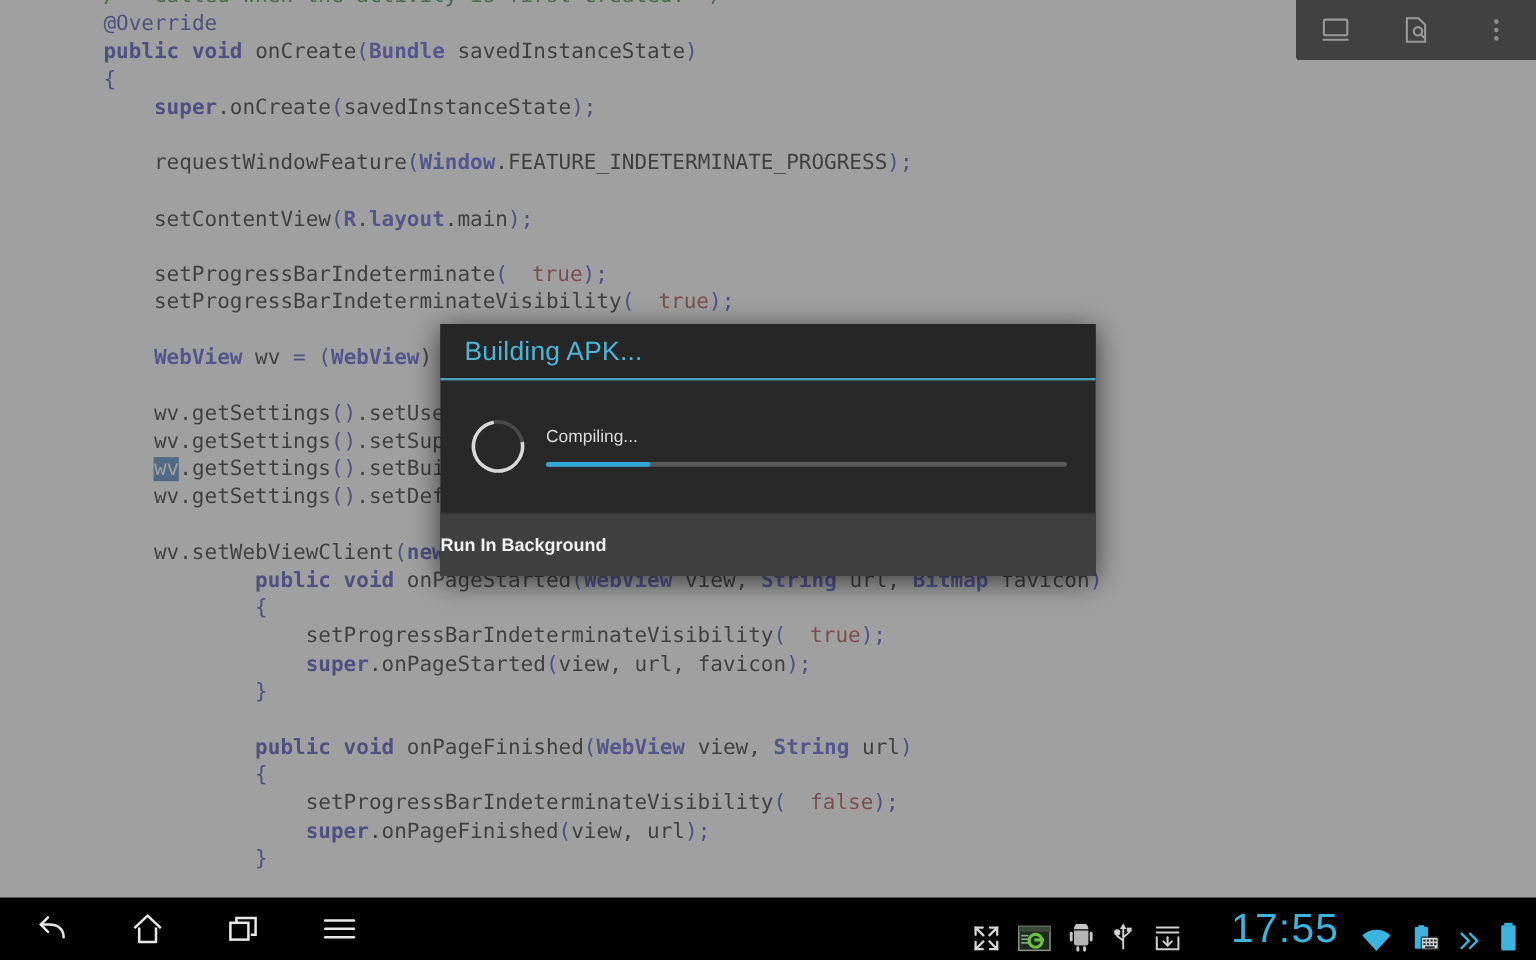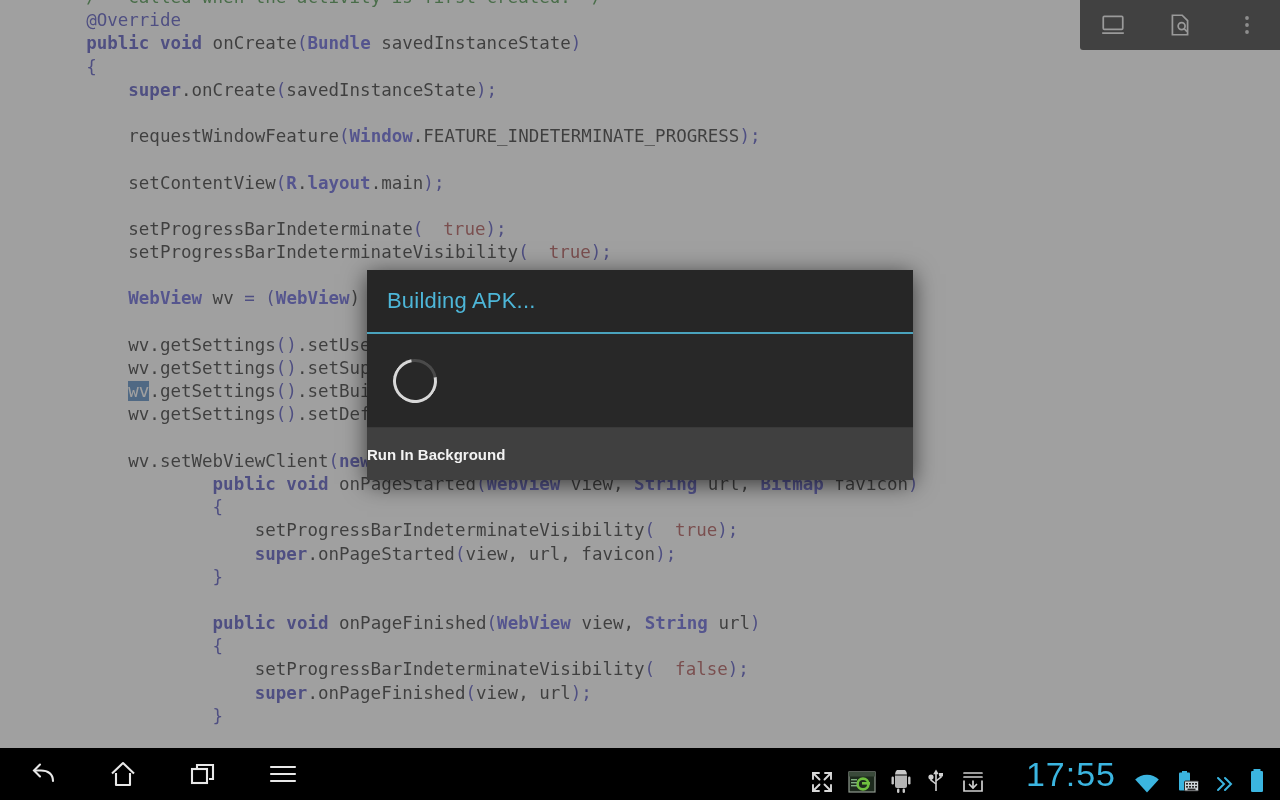--- a/index.html
+++ b/index.html
@@ -54,21 +54,21 @@
   #float-toolbar svg{ display:block; }
 
   
   #dialog{
     position:absolute; left:367px; top:270px; width:546px; height:210px;
     background:#282828;
     box-shadow:0 4px 22px rgba(0,0,0,.65);
     display:flex; flex-direction:column;
   }
   #dlg-titlebar{
-    height:64px; padding:0 20px; display:flex; align-items:center;
+    height:47px; padding:0 20px; display:flex; align-items:center;
     border-bottom:2px solid #4aa3bd;
     background:#262626;
   }
   #dlg-title{
     color:#4db6d8; font-size:22px; letter-spacing:.2px;
     font-family:"Liberation Sans", sans-serif;
   }
   #dlg-body{
     flex:1; display:flex; align-items:center; padding:0 22px 0 26px; gap:18px;
     border-bottom:1px solid #3a3a3a;
@@ -149,20 +149,26 @@
   </div>
 
   <div id="dialog" role="dialog" style="background: rgb(40, 40, 40);">
     <div id="dlg-titlebar" style="border-bottom-color: rgb(74, 163, 189);">
       <span id="dlg-title" style="color: rgb(77, 182, 216);">Building APK...</span>
     </div>
 
     <div id="dlg-body">
       <div id="spinner">
         <div class="ring"></div>
+      </div>
+      <div id="dlg-prog-wrap">
+        <div id="dlg-msg">Compiling...</div>
+        <div id="progress-track">
+          <div id="progress-fill" style="width: 20%; background: rgb(51, 168, 216);"></div>
+        </div>
       </div>
     </div>
 
     <div id="dlg-footer">
       <span id="dlg-btn">Run In Background</span>
     </div>
   </div>
 
   <div id="navbar">
     <div id="nav-left">

